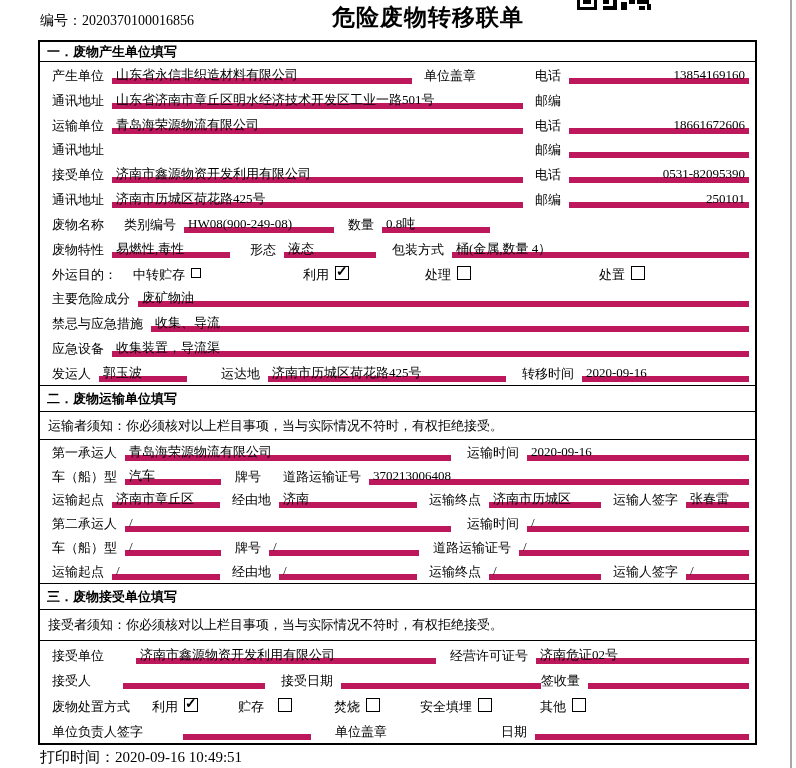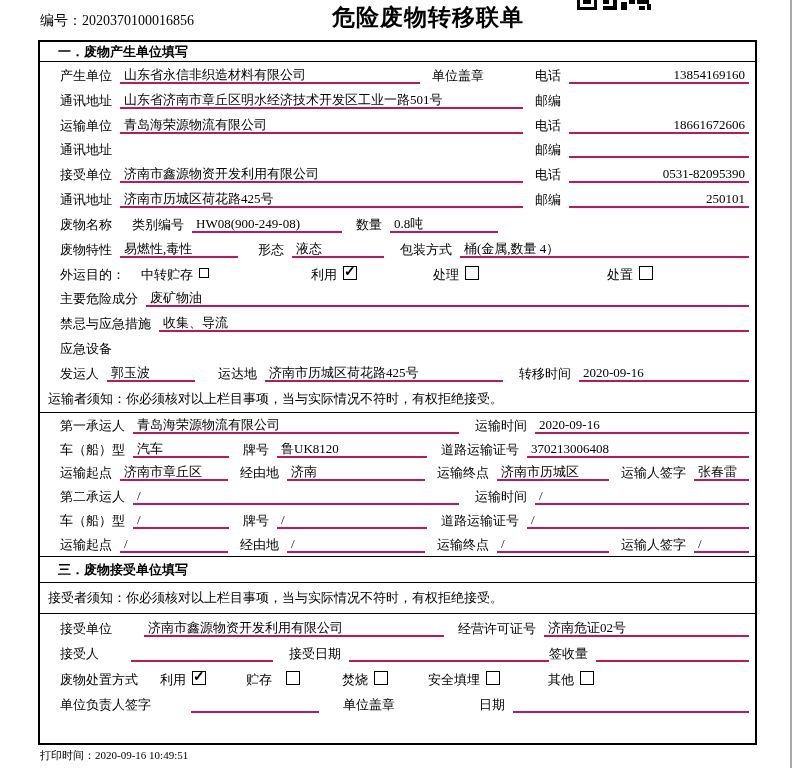--- a/index.html
+++ b/index.html
@@ -5,35 +5,35 @@
   html,body{margin:0;padding:0;}
   body{
     position:relative;width:796px;height:768px;overflow:hidden;background:#fff;
     font-family:"Liberation Serif","DejaVu Serif",serif;color:#000;
   }
   .page-edge{position:absolute;top:0;right:4px;width:2px;height:768px;background:#a8a8a8;}
   .qr-frag{position:absolute;left:577px;top:0;}
   .doc-serial{position:absolute;left:40px;top:12px;font-size:14px;white-space:nowrap;}
   .doc-title{position:absolute;left:332px;top:2px;font-size:23px;font-weight:bold;
     font-family:"Liberation Sans","DejaVu Sans",sans-serif;letter-spacing:1px;white-space:nowrap;}
-  .doc-footer{position:absolute;left:40px;top:748px;font-size:11px;white-space:nowrap;}
+  .doc-footer{position:absolute;left:40px;top:748px;font-size:15px;white-space:nowrap;}
 
   .table{position:absolute;left:38px;top:40px;width:719px;height:705px;
     border:2px solid #000;box-sizing:border-box;font-size:13px;}
   .sec-header{box-sizing:border-box;border-bottom:1px solid #000;font-weight:bold;
-    font-family:"Liberation Sans","DejaVu Sans",sans-serif;padding-left:18px;display:flex;align-items:center;}
+    font-family:"Liberation Sans","DejaVu Sans",sans-serif;padding-left:7px;display:flex;align-items:center;}
   .sec-header.first{height:20px;}
   .sec-header.mid{height:27px;border-top:1px solid #000;}
   .notice{box-sizing:border-box;border-bottom:1px solid #000;padding-left:8px;display:flex;align-items:center;}
   .rows{display:flex;flex-direction:column;}
-  .row{flex:1;display:flex;align-items:flex-end;padding:0 6px 3px 20px;}
+  .row{flex:1;display:flex;align-items:flex-end;padding:0 6px 3px 12px;}
   .mcol{flex:1;display:flex;align-items:flex-end;min-width:0;}
   .rcol{width:214px;flex-shrink:0;display:flex;align-items:flex-end;text-align:right;}
   .lbl{white-space:nowrap;margin-right:8px;line-height:17px;}
-  .val{border-bottom:2px solid #be185d;height:18px;line-height:17px;padding:0 4px;
+  .val{border-bottom:6px solid #be185d;height:18px;line-height:17px;padding:0 4px;
     box-sizing:border-box;white-space:nowrap;overflow:visible;}
   .grow{flex:1;}
   .cb{width:12px;height:12px;border:1px solid #000;display:inline-block;position:relative;
     margin:0 0 3px 0;flex-shrink:0;}
   .cb.small{width:8px;height:8px;margin-bottom:5px;}
   .cb.on::after{content:"\2713";position:absolute;left:0px;top:-4px;font-size:14px;font-weight:bold;}
 </style>
 </head>
 <body>
 
@@ -163,47 +163,48 @@
       <span class="val grow">废矿物油</span>
     </div>
 
     <div class="row">
       <span class="lbl">禁忌与应急措施</span>
       <span class="val grow">收集、导流</span>
     </div>
 
     <div class="row">
       <span class="lbl">应急设备</span>
+      <span class="val grow">收集装置，导流渠</span>
     </div>
 
     <div class="row">
       <span class="lbl">发运人</span>
       <span class="val" style="width:88px">郭玉波</span>
-      <span class="lbl" style="margin-left:23px">运达地</span>
+      <span class="lbl" style="margin-left:34px">运达地</span>
       <span class="val" style="width:238px">济南市历城区荷花路425号</span>
       <span class="lbl" style="margin-left:16px">转移时间</span>
       <span class="val grow">2020-09-16</span>
     </div>
   </div>
 
+  <div class="sec-header mid">二．废物运输单位填写</div>
   <div class="notice" style="height:28px">运输者须知：你必须核对以上栏目事项，当与实际情况不符时，有权拒绝接受。</div>
   <div class="rows" style="height:143px">
 
     <div class="row">
       <span class="lbl">第一承运人</span>
       <span class="val" style="width:326px">青岛海荣源物流有限公司</span>
       <span class="lbl" style="margin-left:16px">运输时间</span>
       <span class="val grow">2020-09-16</span>
     </div>
 
     <div class="row">
       <span class="lbl">车（船）型</span>
       <span class="val" style="width:96px">汽车</span>
       <span class="lbl" style="margin-left:14px">牌号</span>
-      <span class="val" style="width:150px">鲁UK8120</span>
       <span class="lbl" style="margin-left:14px">道路运输证号</span>
       <span class="val grow">370213006408</span>
     </div>
 
     <div class="row">
       <span class="lbl">运输起点</span>
       <span class="val" style="width:108px">济南市章丘区</span>
       <span class="lbl" style="margin-left:12px">经由地</span>
       <span class="val" style="width:138px">济南</span>
       <span class="lbl" style="margin-left:12px">运输终点</span>
@@ -271,19 +272,19 @@
       <span class="lbl" style="margin-left:40px;margin-right:6px">安全填埋</span>
       <span class="cb"></span>
       <span class="lbl" style="margin-left:48px;margin-right:6px">其他</span>
       <span class="cb"></span>
     </div>
 
     <div class="row">
       <span class="lbl">单位负责人签字</span>
       <span class="val" style="width:128px;margin-left:32px"></span>
       <span class="lbl" style="margin-left:24px">单位盖章</span>
-      <span class="lbl" style="margin-left:76px">日期</span>
+      <span class="lbl" style="margin-left:106px">日期</span>
       <span class="val grow"></span>
     </div>
   </div>
 </div>
 
 <div class="doc-footer"><span>打印时间：</span><span>2020-09-16 10:49:51</span></div>
 
 </body></html>

